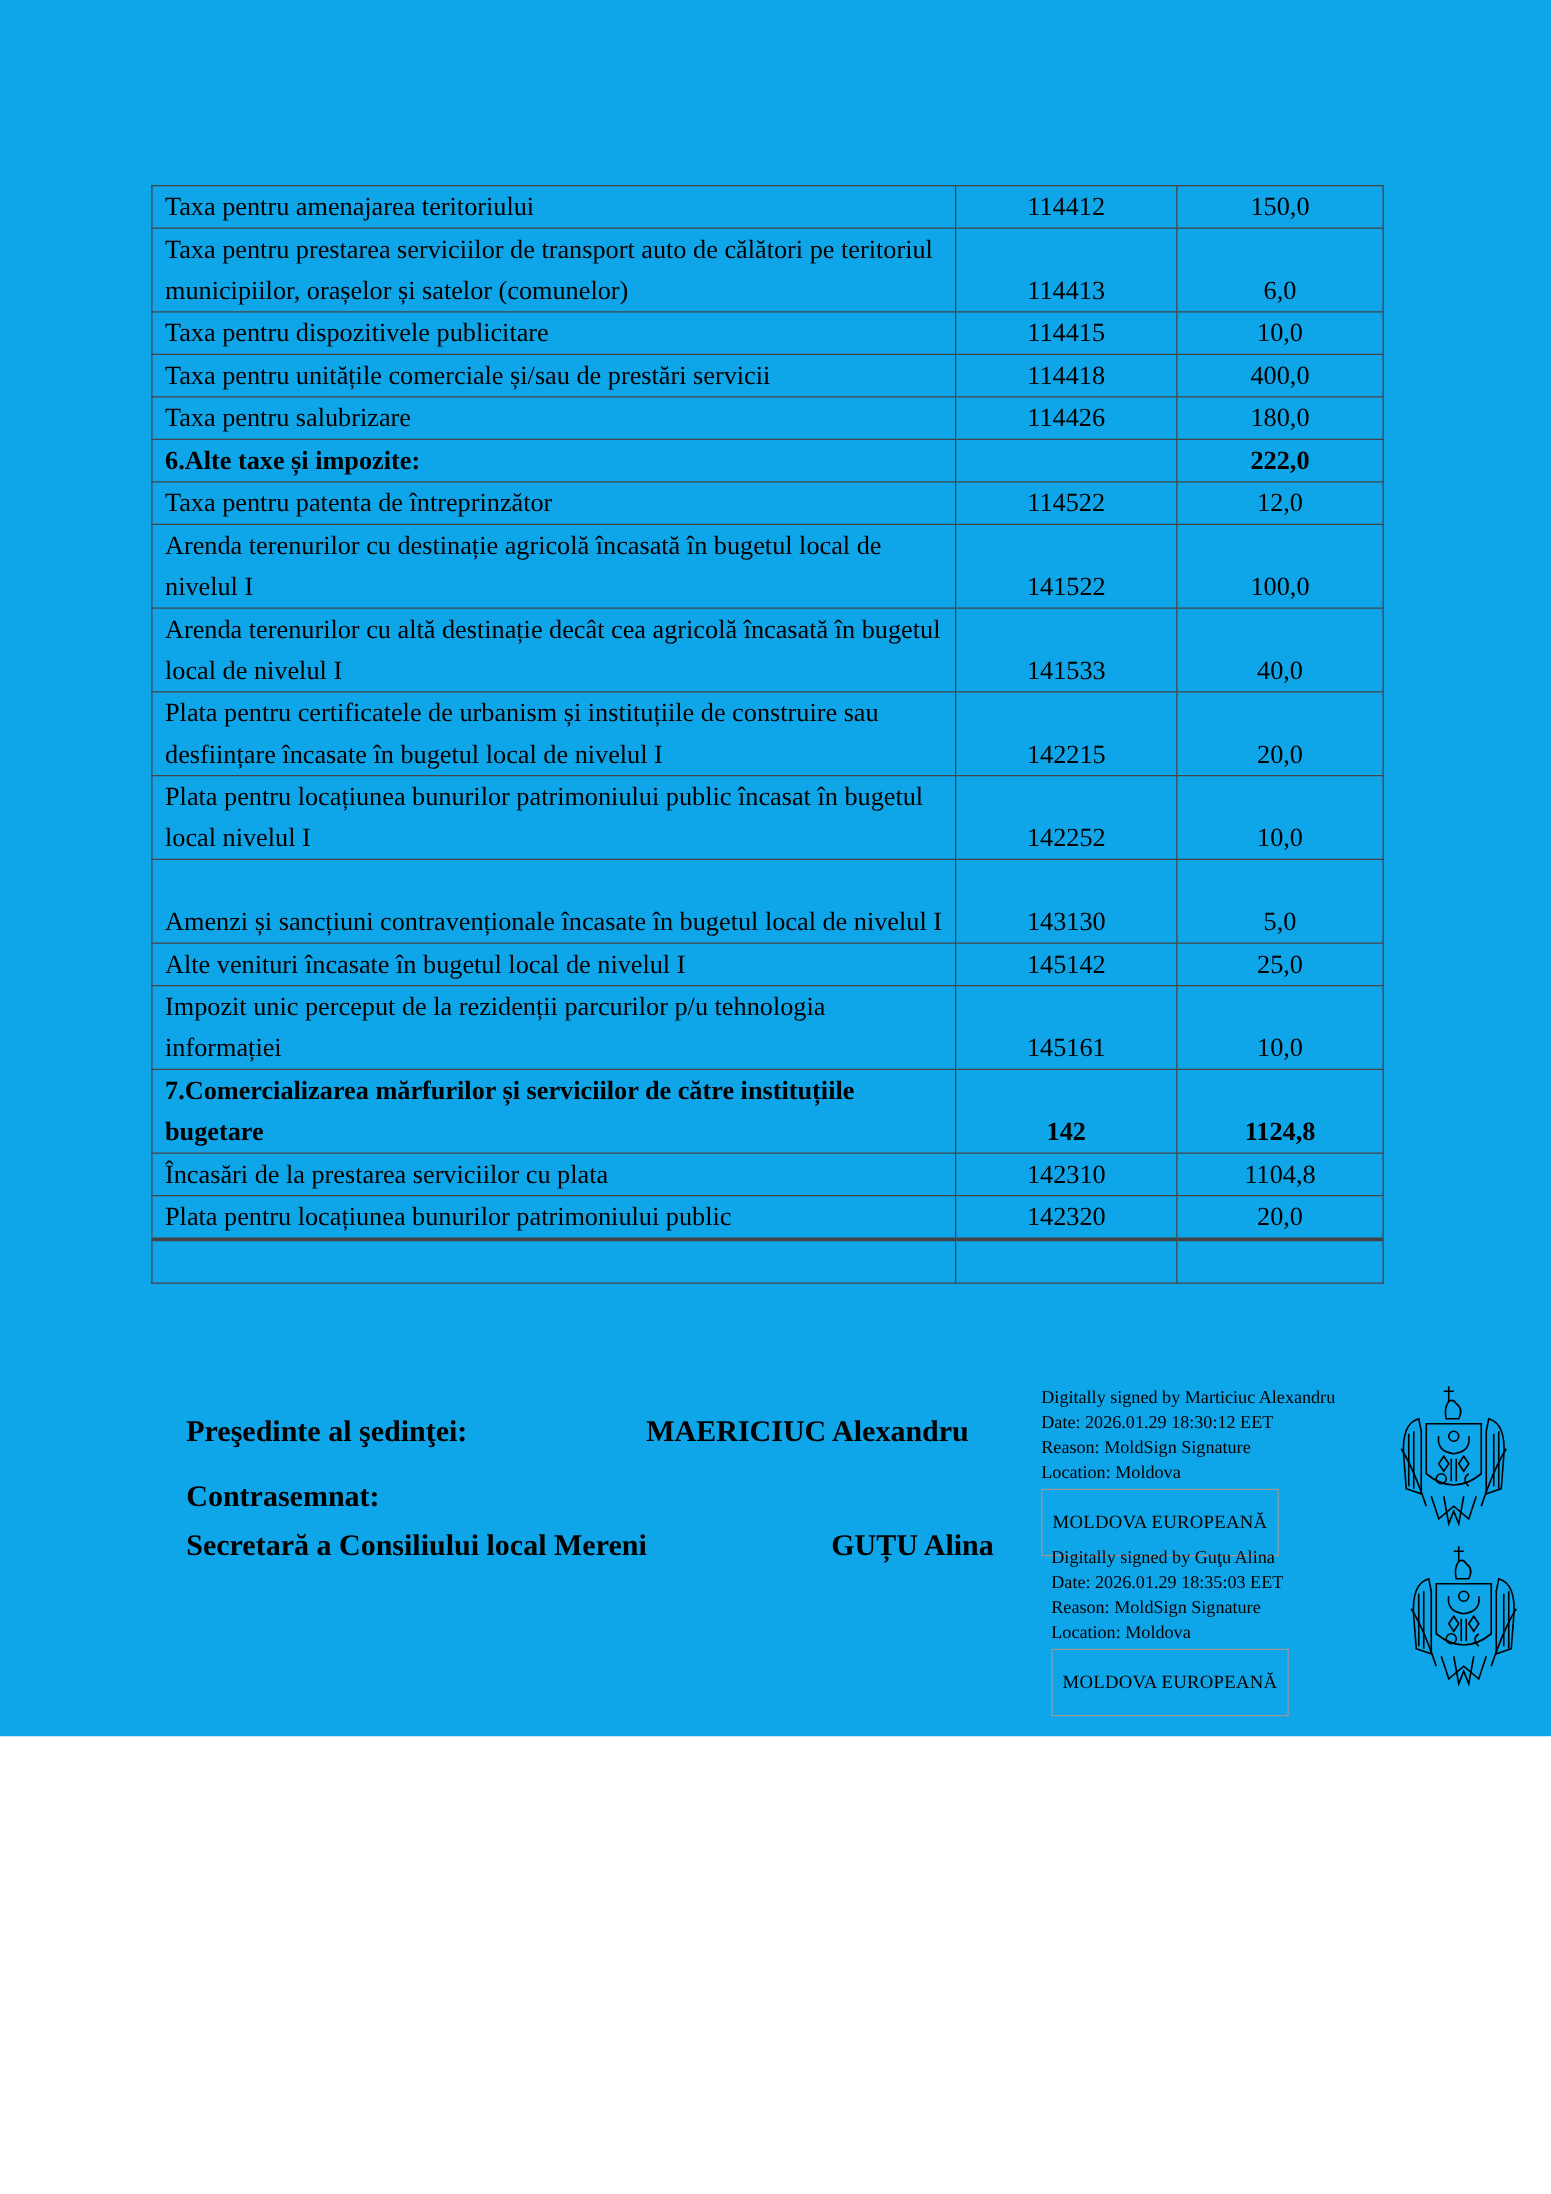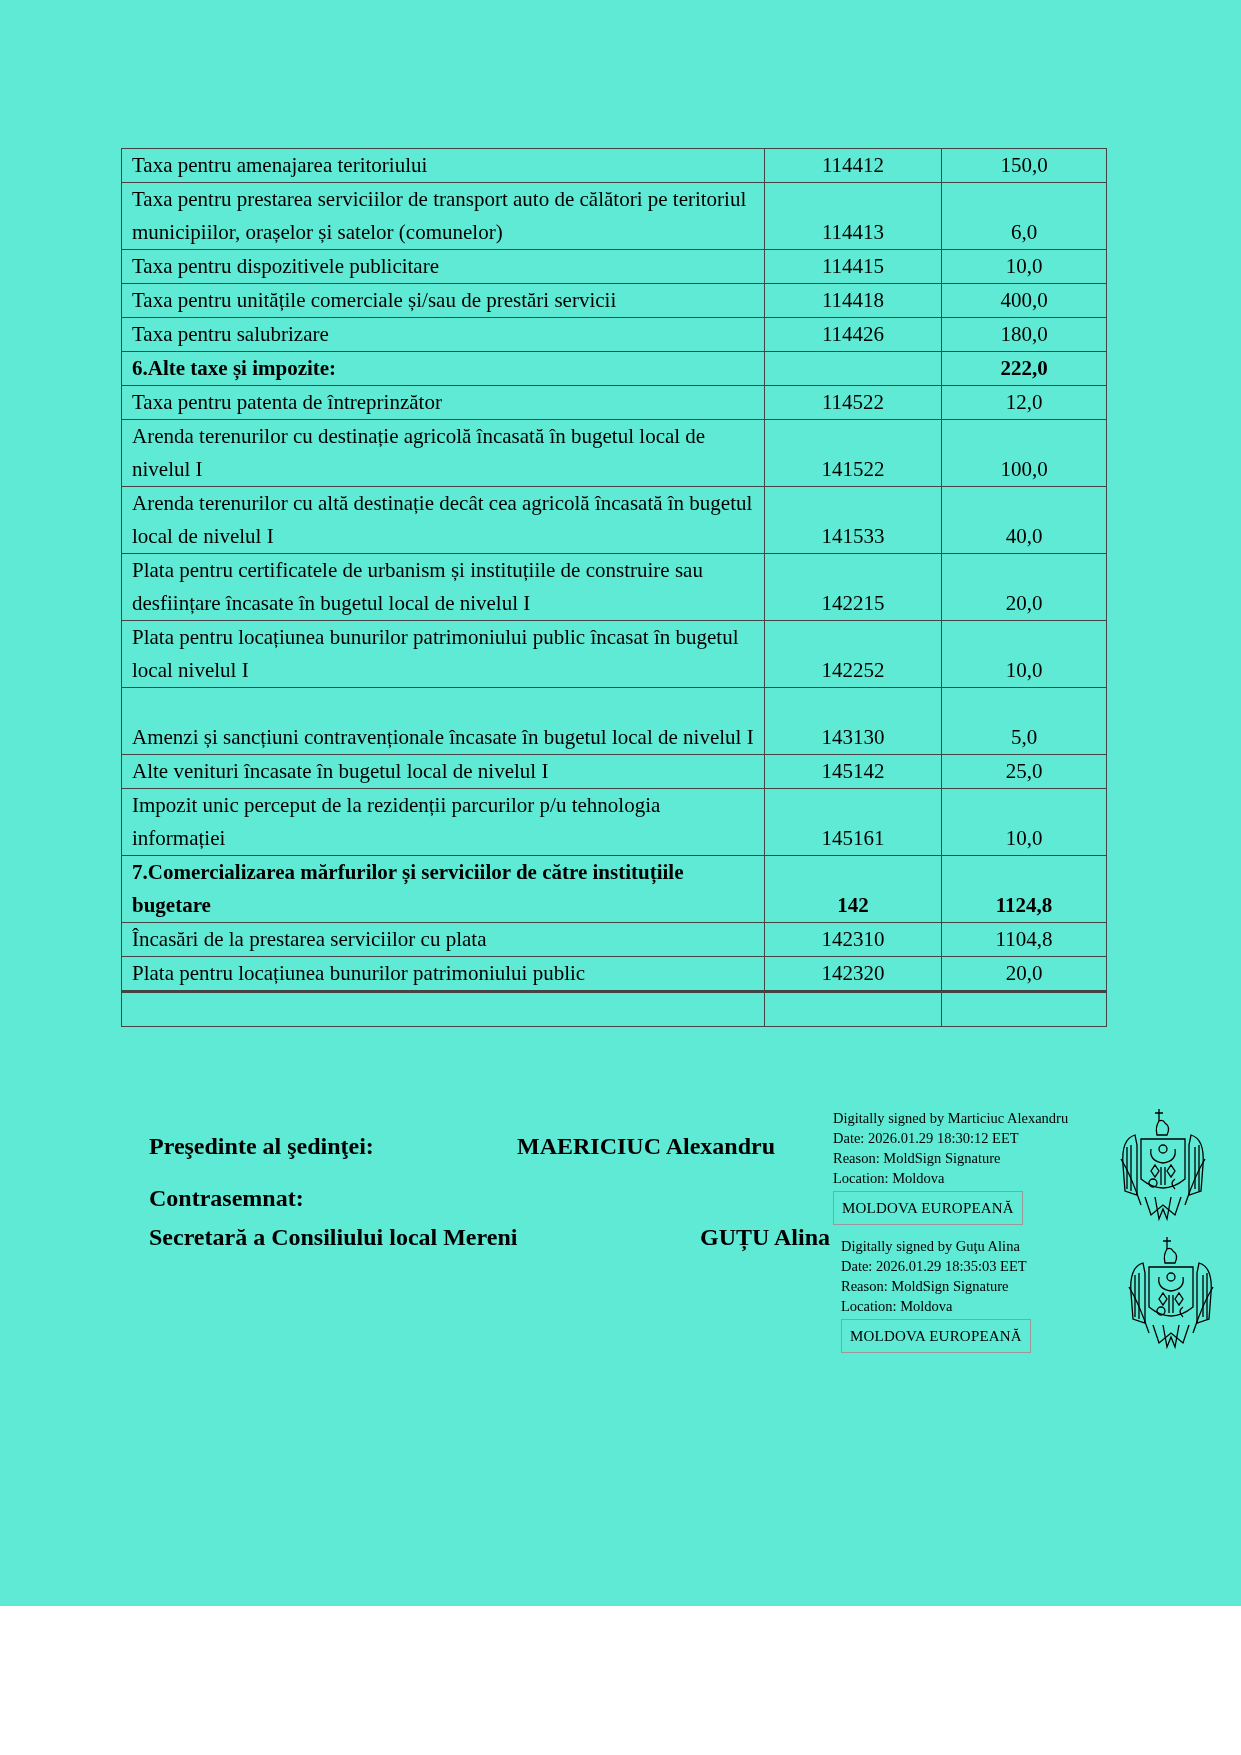--- a/index.html
+++ b/index.html
@@ -1,43 +1,43 @@
 <!DOCTYPE html>
 <html><head>
 <meta charset="utf-8">
 <style>
   html, body { margin: 0; padding: 0; background: #ffffff; }
   body { width: 1241px; height: 1755px; position: relative; overflow: hidden;
          font-family: "Liberation Serif", "DejaVu Serif", serif; color: #000; }
-  .page { position: absolute; left: 0; top: 0; width: 1241px; height: 1606px; background: #5eead4; text-decoration: underline; }
+  .page { position: absolute; left: 0; top: 0; width: 1241px; height: 1389px; background: #0ea5e9; text-decoration: underline; }
 
   table.budget { position: absolute; left: 121px; top: 148px; width: 985px;
                  border-collapse: collapse; table-layout: fixed; font-size: 21px; }
   table.budget col.c-name { width: 643px; }
   table.budget col.c-code { width: 177px; }
   table.budget col.c-val  { width: 165px; }
   table.budget td { border: 1.5px solid #444; padding: 0 10px; vertical-align: bottom;
                     line-height: 33px; height: 33px; }
   table.budget td.name { text-align: left; white-space: normal; }
   table.budget td.code, table.budget td.val { text-align: center; }
   table.budget tr.r2 td { height: 66px; }
   table.budget tr.bold td { font-weight: bold; }
   table.budget tr.blank td { border-top: 3px solid #444; }
 
   .sig-labels { position: absolute; left: 149px; font-family: "Liberation Serif", serif;
                 font-weight: bold; font-size: 24px; white-space: nowrap; }
   .lbl-pres  { top: 1133px; }
   .lbl-contr { top: 1185px; }
   .lbl-secr  { top: 1224px; }
   .name-pres { position: absolute; left: 517px; top: 1133px; font-weight: bold; font-size: 24px; white-space: nowrap; }
-  .name-secr { position: absolute; left: 700px; top: 1224px; font-weight: bold; font-size: 24px; white-space: nowrap; }
+  .name-secr { position: absolute; left: 665px; top: 1224px; font-weight: bold; font-size: 24px; white-space: nowrap; }
 
   .dsig { position: absolute; font-size: 14.5px; line-height: 20px; white-space: nowrap; margin-left: 28px; }
   .dsig .stamp { display: inline-block; margin-top: 3px; border: 1px solid #999;
-                 padding: 6px 8px; font-size: 15px; line-height: 20px; letter-spacing: 0.2px; }
+                 padding: 16px 8px; font-size: 15px; line-height: 20px; letter-spacing: 0.2px; }
   .dsig-1 { left: 805px; top: 1108px; }
   .dsig-2 { left: 813px; top: 1236px; }
 
   .coa { position: absolute; width: 96px; height: 118px; }
   .coa-1 { left: 1115px; top: 1105px; }
   .coa-2 { left: 1123px; top: 1233px; }
 </style>
 </head>
 <body>
 

